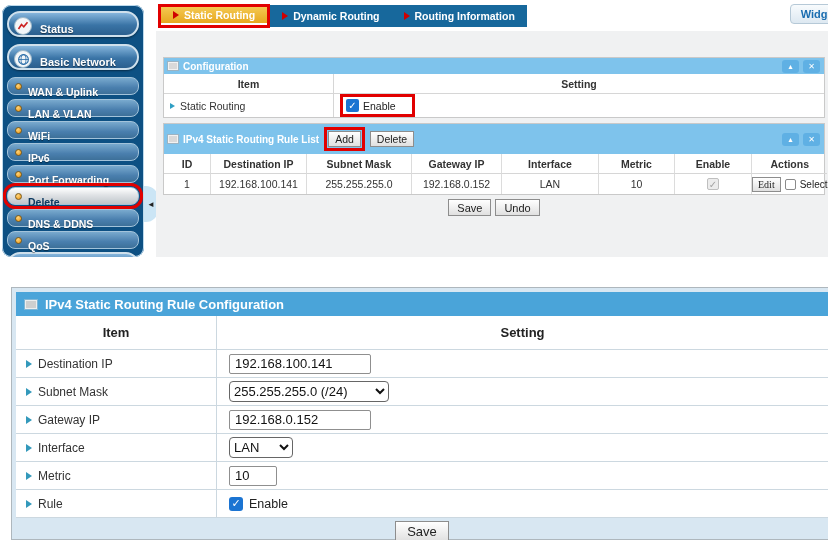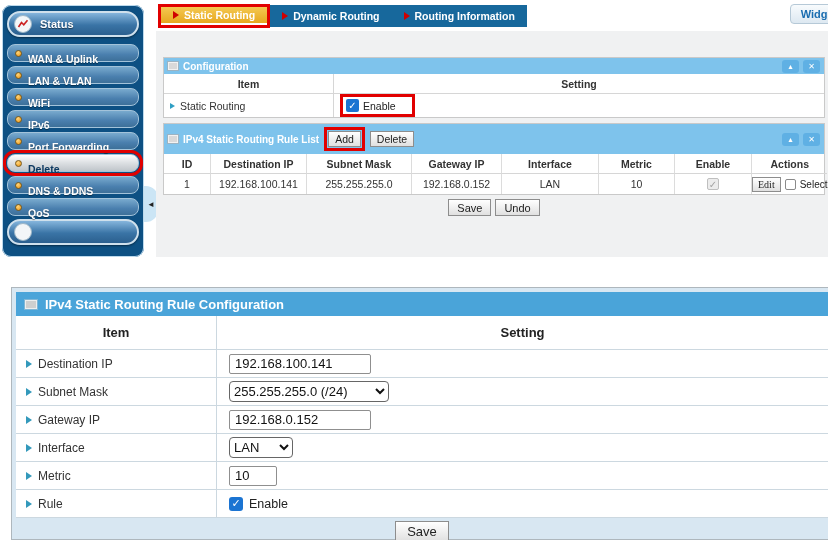--- a/index.html
+++ b/index.html
@@ -2,21 +2,21 @@
 <html><head>
 <meta charset="utf-8">
 <style>
   html,body{margin:0;padding:0;background:#fff;}
   *{box-sizing:border-box;font-family:"Liberation Sans",sans-serif;}
   .root{position:relative;width:828px;height:540px;background:#fff;overflow:hidden;}
 
   
   .sidebar{position:absolute;left:2px;top:5px;width:142px;height:252px;background:#0d5083;
            border-radius:9px;padding:6px 5px 0 5px;overflow:hidden;box-shadow:0 0 0 1px #bcd9ec inset;}
-  .sb-big{height:26px;border:2px solid #cfe0ec;border-radius:14px;display:flex;align-items:center;gap:8px;
+  .sb-big{height:26px;border:2px solid #cfe0ec;border-radius:14px;display:flex;align-items:flex-end;gap:8px;
           padding-left:5px;margin-bottom:7px;background:linear-gradient(#85b5dc 0%,#3a74a6 55%,#2b5f8e 100%);
           box-shadow:0 1px 2px rgba(0,0,0,.45);cursor:pointer;}
   .sb-big .lbl{color:#fff;font-size:11px;font-weight:bold;text-shadow:0 1px 1px rgba(0,0,0,.5);}
   .sb-ic{width:18px;height:18px;border-radius:50%;background:#f3f6f8;border:1px solid #9db7c8;
          display:flex;align-items:center;justify-content:center;flex:0 0 auto;}
   .sb-item{height:18px;border:1px solid #a3c3da;border-radius:8px;display:flex;align-items:center;gap:6px;
            padding-left:7px;margin-bottom:4px;background:linear-gradient(#79aace 0%,#4a7fae 60%,#3d7099 100%);
            cursor:pointer;}
   .sb-item .lbl{color:#fff;font-size:10.5px;font-weight:bold;text-shadow:0 1px 1px rgba(0,0,0,.45);margin-top:11px;}
   .sb-item.sel{background:linear-gradient(#ffffff 0%,#dfe2e5 45%,#bfc5ca 100%);}
@@ -116,20 +116,30 @@
 
   <div class="sidebar">
     <div class="sb-big">
       <span class="sb-ic">
         <svg width="12" height="12" viewBox="0 0 16 16">
             <polyline points="2,12 6,6 9,9 14,3" stroke="#c22" stroke-width="2.2" fill="none"></polyline>
           </svg>
       </span>
       <span class="lbl">Status</span>
     </div>
+    <div class="sb-big">
+      <span class="sb-ic">
+        <svg width="13" height="13" viewBox="0 0 16 16">
+            <circle cx="8" cy="8" r="6" fill="none" stroke="#2a6da8" stroke-width="1.4"></circle>
+            <ellipse cx="8" cy="8" rx="3" ry="6" fill="none" stroke="#2a6da8" stroke-width="1"></ellipse>
+            <line x1="2" y1="8" x2="14" y2="8" stroke="#2a6da8" stroke-width="1"></line>
+          </svg>
+      </span>
+      <span class="lbl">Basic Network</span>
+    </div>
     <div class="sb-item">
       <span class="dot"></span>
       <span class="lbl">WAN &amp; Uplink</span>
     </div>
     <div class="sb-item">
       <span class="dot"></span>
       <span class="lbl">LAN &amp; VLAN</span>
     </div>
     <div class="sb-item">
       <span class="dot"></span>

